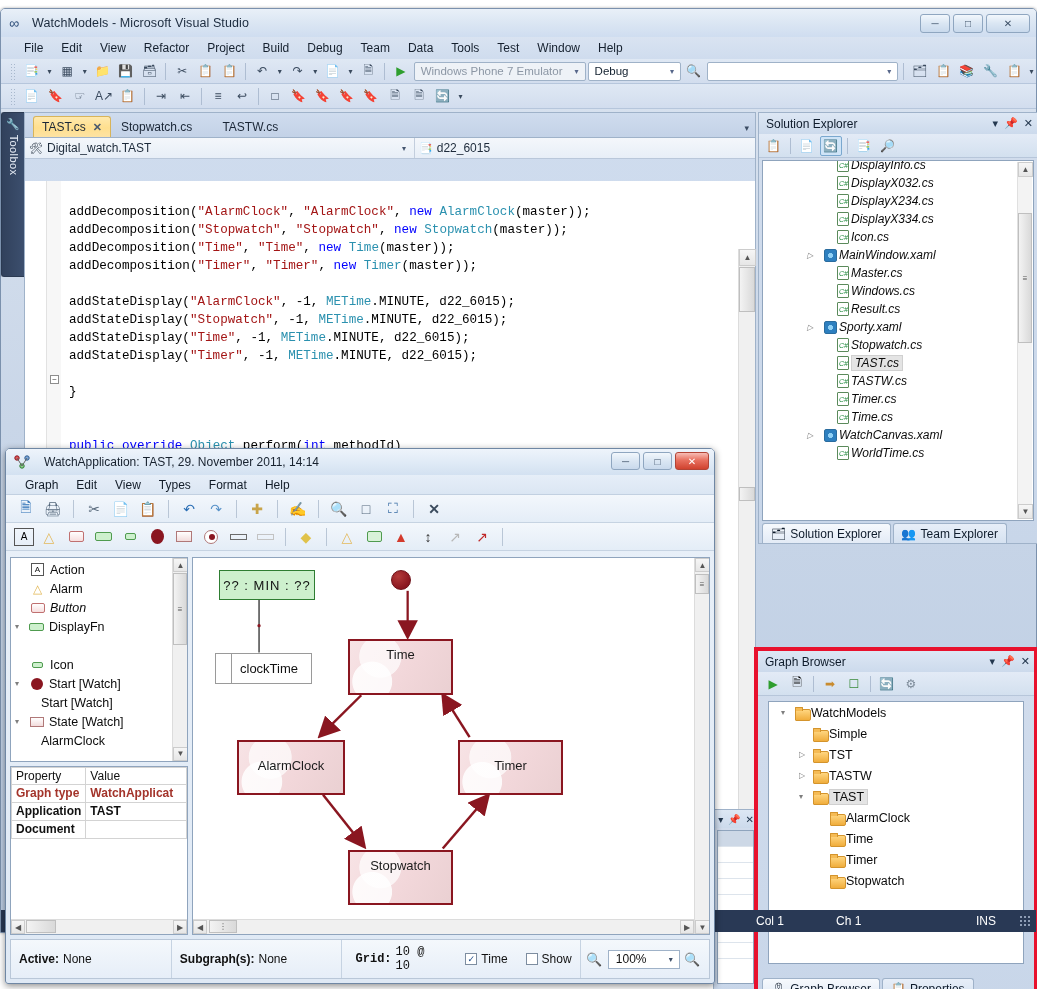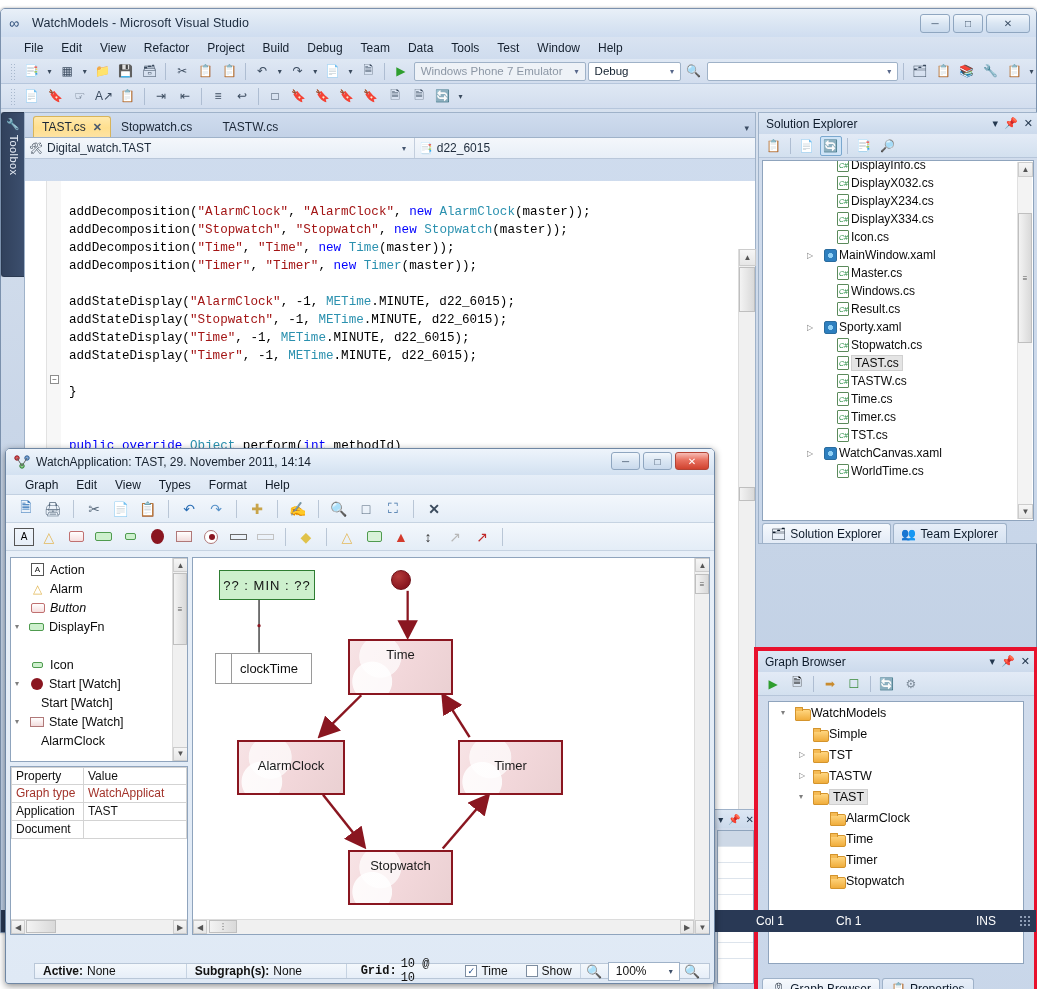--- a/index.html
+++ b/index.html
@@ -205,21 +205,21 @@
     background-image:radial-gradient(#8e9db5 45%,transparent 46%);background-size:4px 4px;}
 
   
   #wapp{
     position:absolute;left:5px;top:448px;width:710px;height:536px;
     background:linear-gradient(180deg,#eaf1f9 0%,#dfe9f5 100%);
     border:1px solid #6f87a4;border-radius:5px 5px 3px 3px;
     box-shadow:0 2px 7px rgba(0,0,0,.45);
   }
   #wapp-title{height:26px;display:flex;align-items:center;padding-left:8px;position:relative;
-    background:linear-gradient(180deg,#eef4fb 0%,#dfeaf6 55%,#d3e1f1 100%);border-radius:4px 4px 0 0;}
+    background:linear-gradient(180deg,#eef4fb 0%,#dfeaf6 55%,#d3e1f1 100%);border-radius:4px 4px 0 0;gap:8px;}
   #wapp-title .wa-ico{width:16px;height:14px;margin-right:6px;position:relative;}
   #wapp-title-text{font-size:12px;color:#17212e;}
   #wapp-title .win-btns{top:3px;right:5px;}
   #wapp-title .win-btn{width:29px;height:18px;}
   #wapp-title .win-btn.close{width:34px;background:linear-gradient(180deg,#f7bdb5 0%,#e8705f 45%,#d0422f 100%);
      border-color:#b24436;color:#fff;}
 
   #wapp-menu{height:20px;display:flex;align-items:center;padding-left:10px;
     background:linear-gradient(180deg,#e6eef8 0%,#dbe6f3 100%);border-bottom:1px solid #c2d0e1;}
   #wapp-menu .mi{padding:1px 9px;font-size:12px;color:#121c28;}
@@ -232,43 +232,43 @@
   .wsep{width:1px;height:18px;background:#b9c6d6;margin:0 5px;}
 
   #wapp-main{position:absolute;left:4px;right:4px;top:108px;bottom:48px;display:flex;gap:4px;}
   #wa-left{width:178px;display:flex;flex-direction:column;gap:4px;}
   #wa-tree{flex:1 1 auto;height:208px;background:#fff;border:1px solid #8fa4bd;position:relative;overflow:hidden;}
   #wa-tree .trow{height:19px;font-size:12.5px;}
   #wa-props{height:172px;background:#fff;border:1px solid #8fa4bd;position:relative;}
   #wa-props table{width:100%;border-collapse:collapse;font-size:12px;}
   #wa-props th{font-weight:normal;text-align:left;border:1px solid #d3d3d3;padding:1px 4px;color:#111;background:#fff;}
   #wa-props td{border:1px solid #d3d3d3;padding:1px 4px;color:#111;height:18px;
-     overflow:hidden;white-space:nowrap;}
+     overflow:hidden;white-space:nowrap;font-weight:bold;}
   #wa-props td.k{width:72px;}
   #wa-props tr.red td{color:#a3342b;}
   #wa-canvas{flex:1;background:#fff;border:1px solid #8fa4bd;position:relative;overflow:hidden;}
 
   .node{position:absolute;border:2px solid #8a1620;
      background:
        radial-gradient(circle at 22% 78%, rgba(255,255,255,.85) 0 22%, rgba(255,255,255,0) 23%),
        radial-gradient(circle at 30% 30%, rgba(255,255,255,.7) 0 26%, rgba(255,255,255,0) 27%),
        linear-gradient(120deg,#f7e3e5 0%,#f2d7da 55%,#ead0d2 100%);
      display:flex;align-items:flex-start;justify-content:center;padding-top:6px;
      font-size:13px;color:#1b1b1b;font-family:"Liberation Sans",sans-serif;}
   .disp-node{position:absolute;border:1px solid #2e7d32;background:#cdf0cd;
      display:flex;align-items:center;justify-content:center;font-size:13px;color:#111;
      font-family:"Liberation Sans",sans-serif;letter-spacing:1px;}
   .var-node{position:absolute;border:1px solid #9a9a9a;background:#fff;display:flex;align-items:center;
      font-size:13px;color:#111;}
   .var-node .sq{width:16px;height:100%;border-right:1px solid #9a9a9a;}
   .start-dot{position:absolute;width:20px;height:20px;border-radius:50%;
      background:radial-gradient(circle at 35% 30%,#b33a3a,#8a1620 70%);border:1px solid #6e1018;}
 
-  #wapp-status{position:absolute;left:4px;right:4px;bottom:4px;height:16px;display:flex;align-items:center;
-     background:linear-gradient(180deg,#f4f8fc 0%,#e6eef8 100%);border:1px solid #b9c7d8;font-size:12px;color:#111;margin-left:24px;}
+  #wapp-status{position:absolute;left:4px;right:4px;bottom:4px;height:40px;display:flex;align-items:center;
+     background:linear-gradient(180deg,#f4f8fc 0%,#e6eef8 100%);border:1px solid #b9c7d8;font-size:12px;color:#111;}
   .ws-cell{display:flex;align-items:center;height:100%;padding:0 8px;border-right:1px solid #c6d3e2;}
   .ws-cell b{font-weight:bold;margin-right:4px;}
   .ws-chk{width:12px;height:12px;border:1px solid #7d8da0;background:#fff;display:inline-flex;
      align-items:center;justify-content:center;margin-right:4px;font-size:9px;color:#1c4b8a;}
   #ws-zoom{height:19px;width:72px;border:1px solid #9fb2c8;background:#fff;display:flex;align-items:center;
      padding:0 2px 0 7px;font-size:12px;margin:0 5px;}
   #ws-zoom .arr{margin-left:auto;padding:0 4px;font-size:8px;color:#3d4e68;}
 
   .hscroll{position:absolute;left:0;right:0;bottom:0;height:15px;background:#f0f0f0;border-top:1px solid #dcdcdc;}
   .vscroll{position:absolute;right:0;top:0;bottom:0;width:15px;background:#f0f0f0;border-left:1px solid #dcdcdc;}
@@ -452,21 +452,21 @@
         <div class="pt-btn">📋</div>
         <div class="pt-sep"></div>
         <div class="pt-btn">📄</div>
         <div class="pt-btn" style="background:#cfe4f7;border:1px solid #7aa8cf;border-radius:2px;">🔄</div>
         <div class="pt-sep"></div>
         <div class="pt-btn">📑</div>
         <div class="pt-btn">🔎</div>
       </div>
 
       <div id="sol-tree">
-        <div style="position:absolute;left:0;right:16px;top:0;bottom:0;overflow:hidden;">
+        <div style="position:absolute;left:0;right:16px;top:0;bottom:0;overflow:hidden;font-style:italic;">
           <div class="trow" style="margin-top:-5px;">
             <span class="exp"></span>
               <span style="width:52px;"></span>
             <span class="fic">
                 <i class="csico"></i>
               </span>
             <span class="lbl">DisplayInfo.cs</span>
           </div>
           <div class="trow">
               <span class="exp"></span>
@@ -565,37 +565,29 @@
                 <i class="csico"></i>
               </span>
             <span class="lbl">TASTW.cs</span>
             </div>
           <div class="trow">
               <span class="exp"></span>
               <span style="width:52px;"></span>
             <span class="fic">
                 <i class="csico"></i>
               </span>
+            <span class="lbl">Timer.cs</span>
+            </div>
+          <div class="trow">
+              <span class="exp"></span>
+              <span style="width:52px;"></span>
+            <span class="fic">
+                <i class="csico"></i>
+              </span>
             <span class="lbl">Time.cs</span>
-            </div>
-          <div class="trow">
-              <span class="exp"></span>
-              <span style="width:52px;"></span>
-            <span class="fic">
-                <i class="csico"></i>
-              </span>
-            <span class="lbl">Timer.cs</span>
-            </div>
-          <div class="trow">
-              <span class="exp"></span>
-              <span style="width:52px;"></span>
-            <span class="fic">
-                <i class="csico"></i>
-              </span>
-            <span class="lbl">TST.cs</span>
             </div>
           <div class="trow">
               <span style="width:38px;"></span>
             <span class="exp">▷</span>
               <span style="width:2px;"></span>
             <span class="fic">
                 <i class="xamlico"></i>
               </span>
             <span class="lbl">WatchCanvas.xaml</span>
             </div>

